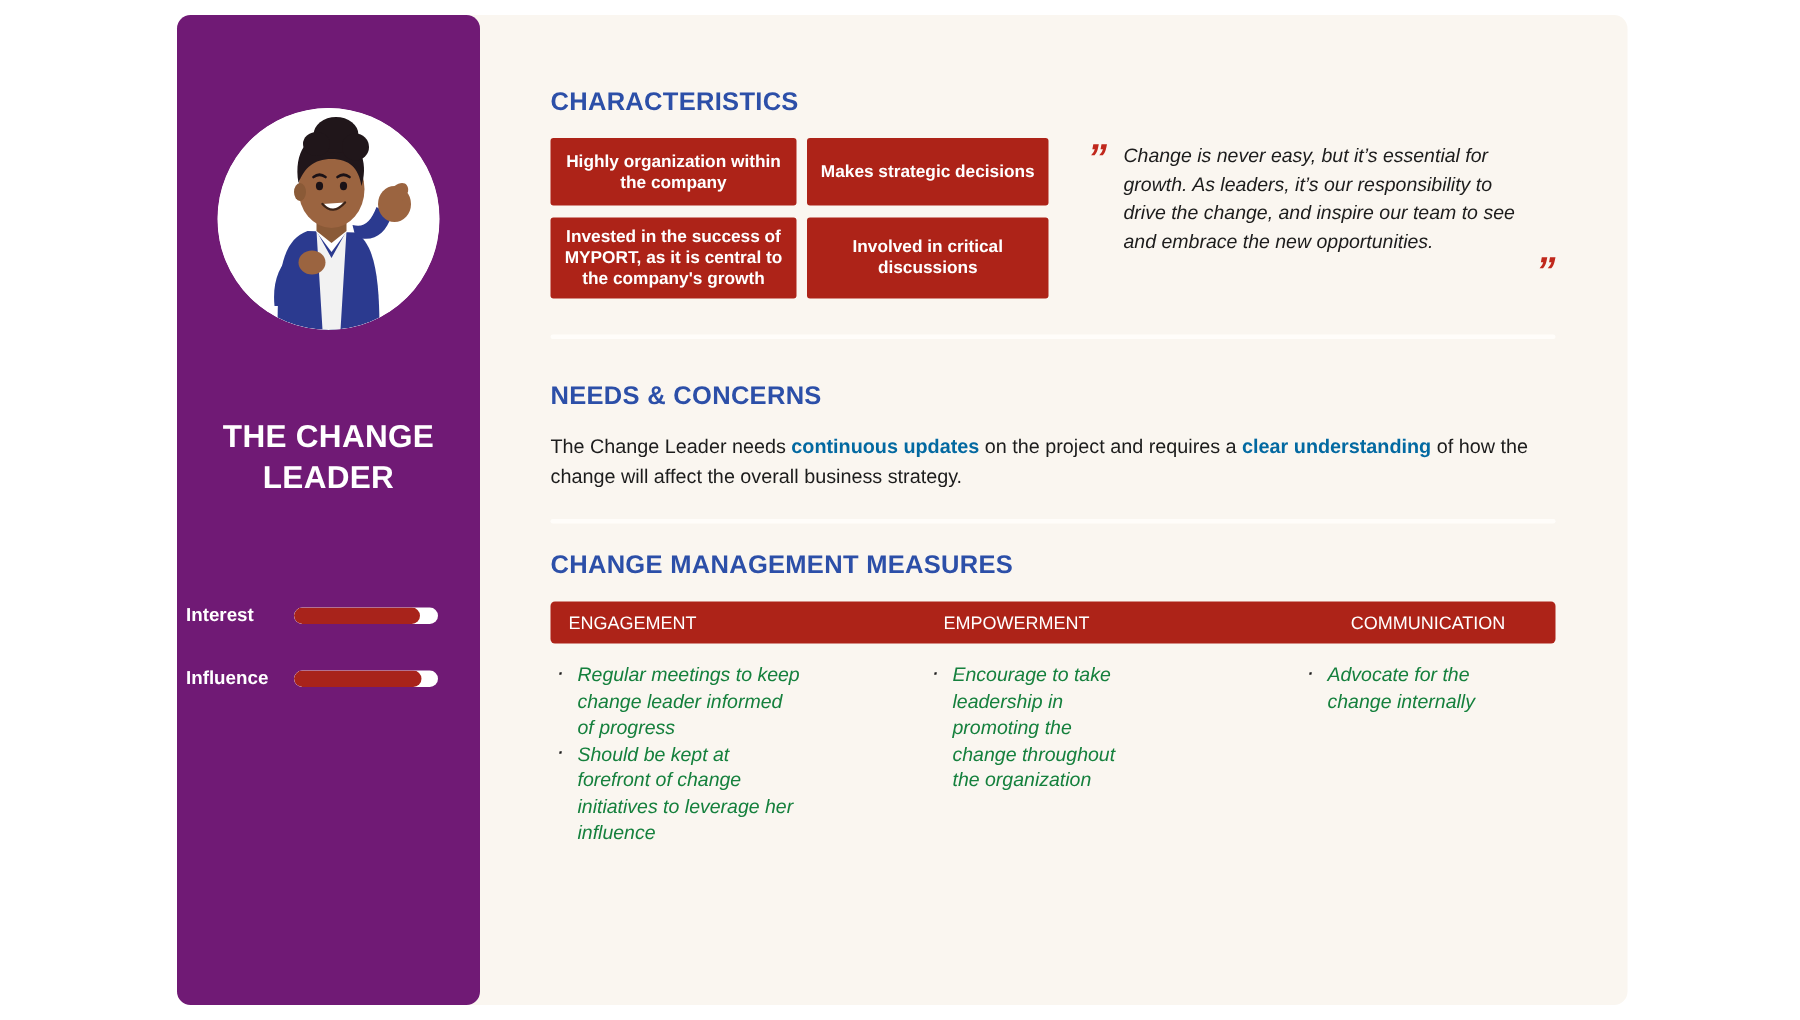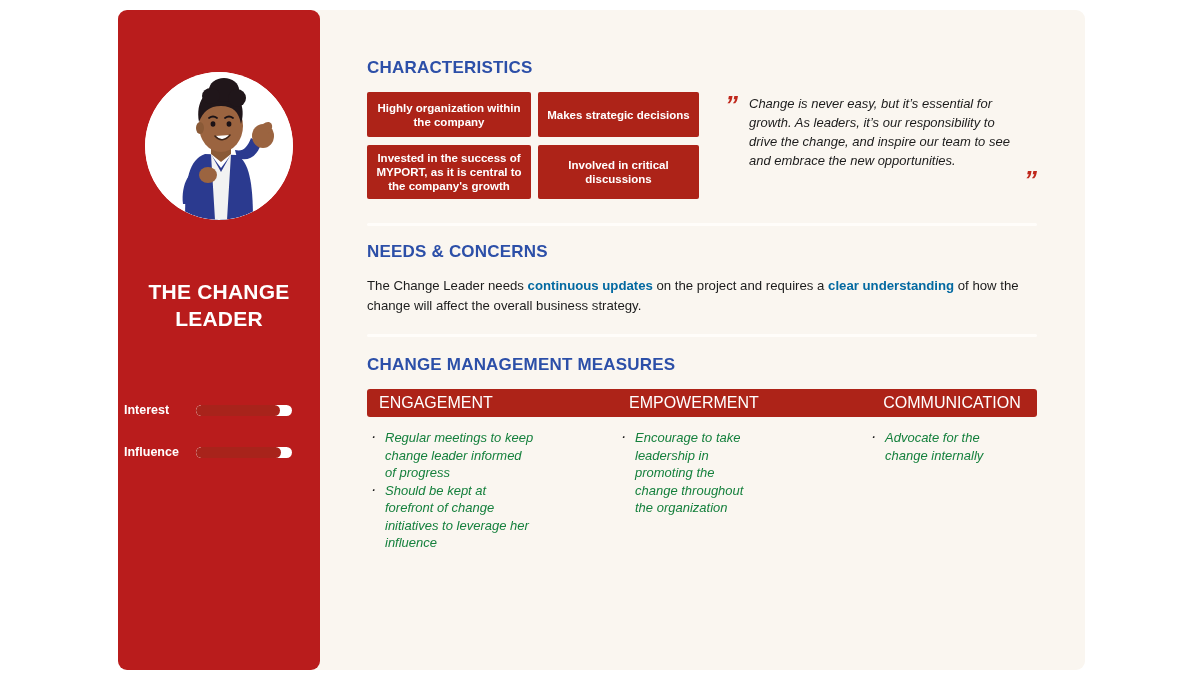--- a/index.html
+++ b/index.html
@@ -20,21 +20,21 @@
     top: 10px;
     width: 965px;
     height: 660px;
     display: flex;
   }
 
   
   .sidebar {
     width: 202px;
     height: 660px;
-    background: #b91c1c;
+    background: #701a75;
     border-radius: 9px;
     position: relative;
     flex: 0 0 202px;
     z-index: 2;
   }
 
   .avatar-wrap {
     position: absolute;
     left: 50%;
     transform: translateX(-50%);
@@ -180,21 +180,21 @@
     font-size: 26px;
     font-weight: bold;
     font-style: italic;
     line-height: 1;
     letter-spacing: -2px;
   }
   .quote-mark.open { left: 4px; top: 0px; }
   .quote-mark.close { right: 2px; bottom: 6px; }
 
   
-  .needs-block { margin-top: 16px; }
+  .needs-block { margin-top: 28px; }
   .needs-p {
     font-size: 13.2px;
     line-height: 20px;
     color: #1c1c1c;
     margin: 0 0 18px 0;
     max-width: 660px;
   }
   .hl {
     color: #0369a1;
     font-weight: bold;
@@ -205,21 +205,21 @@
   .measures-header {
     display: flex;
     background: #ad2318;
     border-radius: 3px;
     color: #ffffff;
     height: 28px;
     align-items: center;
     width: 670px;
   }
   .measures-header > div {
-    font-size: 16px;
+    font-size: 12px;
     padding-left: 12px;
     box-sizing: border-box;
   }
   .mh-1 { flex: 0 0 250px; }
   .mh-2 { flex: 0 0 250px; }
   .mh-3 { flex: 1 1 auto; text-align: center; padding-right: 12px; }
 
   .measures-cols {
     display: flex;
     width: 670px;

